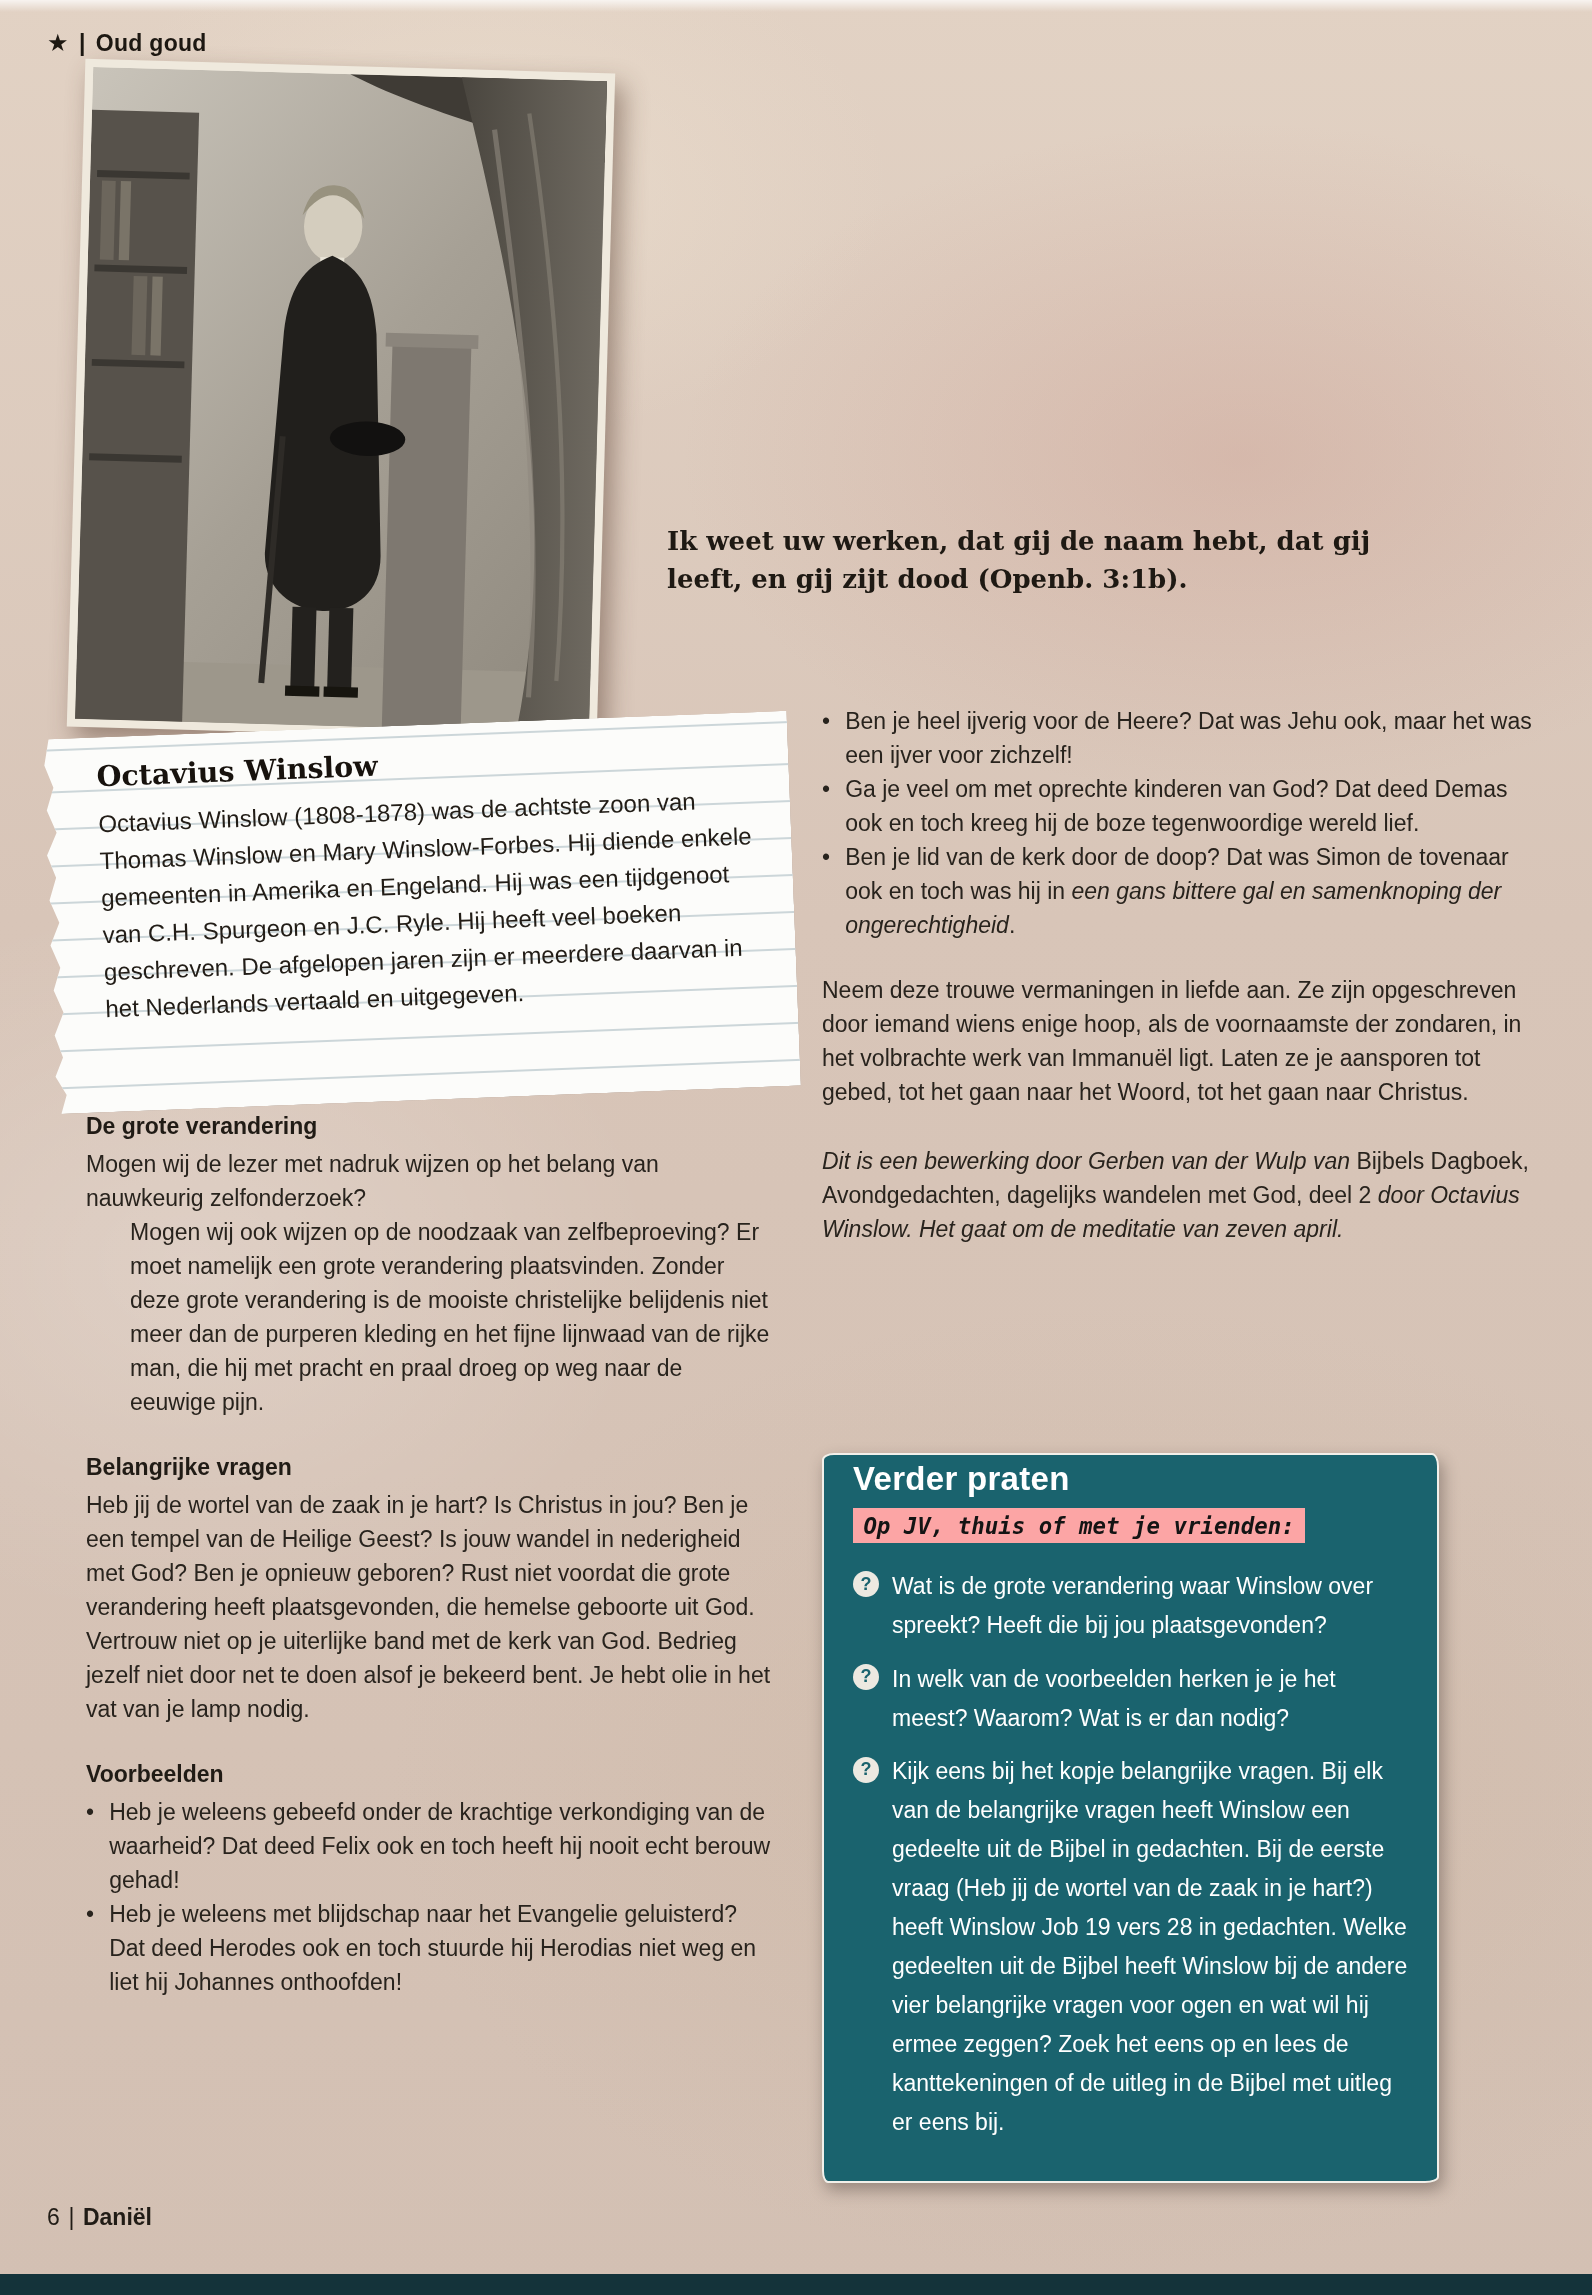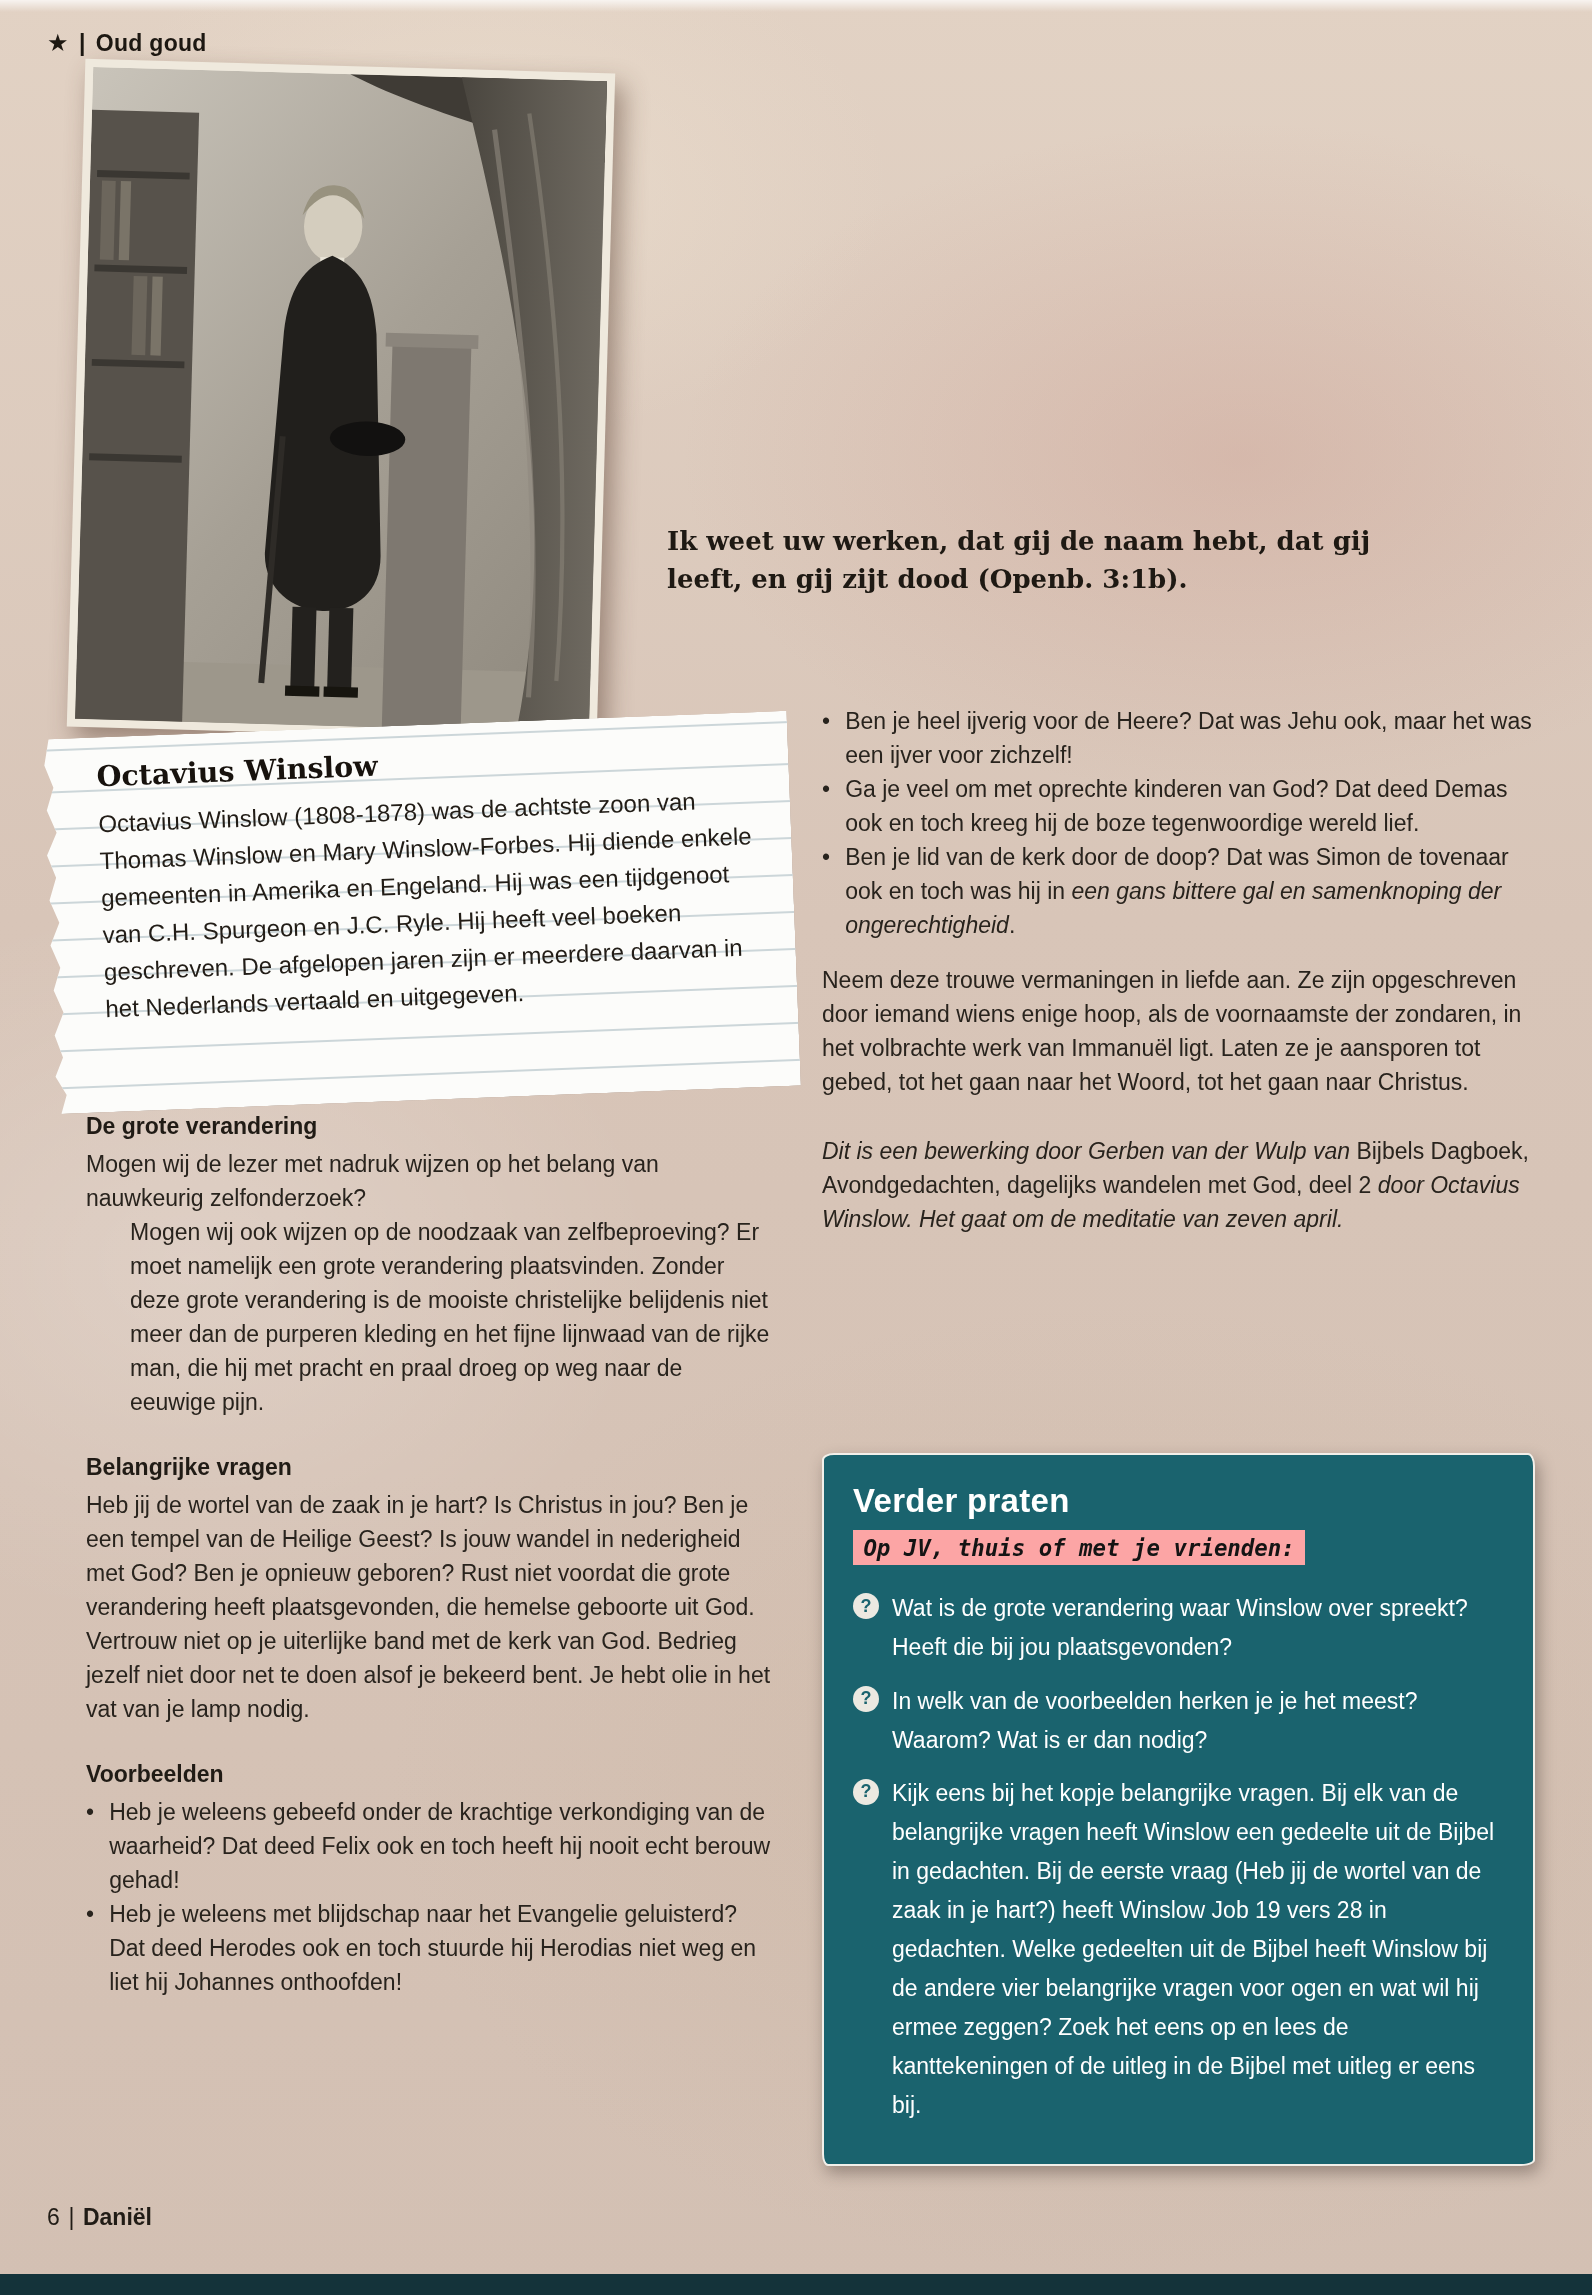--- a/index.html
+++ b/index.html
@@ -68,36 +68,36 @@
   .note p  { margin:0; font-size:24px; line-height:37px; color:#221d17; }
 
   
   .colL { position:absolute; left:86px; top:1113px; width:687px; }
   .colR { position:absolute; left:822px; top:704px;  width:711px; }
 
   .sec-h { margin:35px 0 7px 0; font-size:23px; font-weight:700; color:#201b15; }
   .sec-h:first-child { margin-top:0; }
   .para  { margin:0; font-size:23px; line-height:34px; color:#28231d; }
   .para + .para { margin-top:0;margin-left:44px; }
-  .mt    { margin-top:21px; }
+  .mt    { margin-top:31px; }
 
   .b-row { display:flex; gap:11.2px; font-size:23px; line-height:34px; color:#28231d; }
   .b-row .mk { flex:0 0 12px; }
   .b-row .bt em { font-style:italic; }
 
   .credit { margin:35px 0 0 0; font-size:23px; line-height:34px; color:#28231d; }
   .credit em { font-style:italic; }
 
   
-  .disc { position:absolute; left:822px; top:1453px; width:713px; min-height:683px;
+  .disc { position:absolute; left:822px; top:1453px; width:617px; min-height:683px;
           background:#1a636e;
           border:2.6px solid #f2f0ea;
           border-radius:12px 7px 14px 6px / 7px 13px 6px 12px;
           box-shadow:3.5px 7px 15.5px rgba(40,30,25,.35);
-          padding:27px 28px 24px 29px; }
+          padding:5px 28px 24px 29px; }
   .disc h2 { margin:0 0 10.4px 0; font-size:33px; font-weight:700; color:#ffffff; letter-spacing:0.3px; }
   .disc .sub { display:inline-block; background:#fca5a5; color:#141414;
                font-family:"DejaVu Sans Mono", monospace; font-weight:700;
                font-size:22.4px; padding:4.3px 10.4px;font-style:italic; }
   .q-list { margin-top:24px; }
   .q-row  { display:flex; gap:13px; margin-bottom:14.7px; }
   .q-icon { flex:0 0 26px; width:26px; height:26px; margin-top:4.3px; border-radius:50%;
             background:#ece9e1; color:#1a636e; font-weight:700; font-size:18px;
             display:flex; align-items:center; justify-content:center; }
   .q-text { color:#ffffff; font-size:23px; line-height:39px; }

